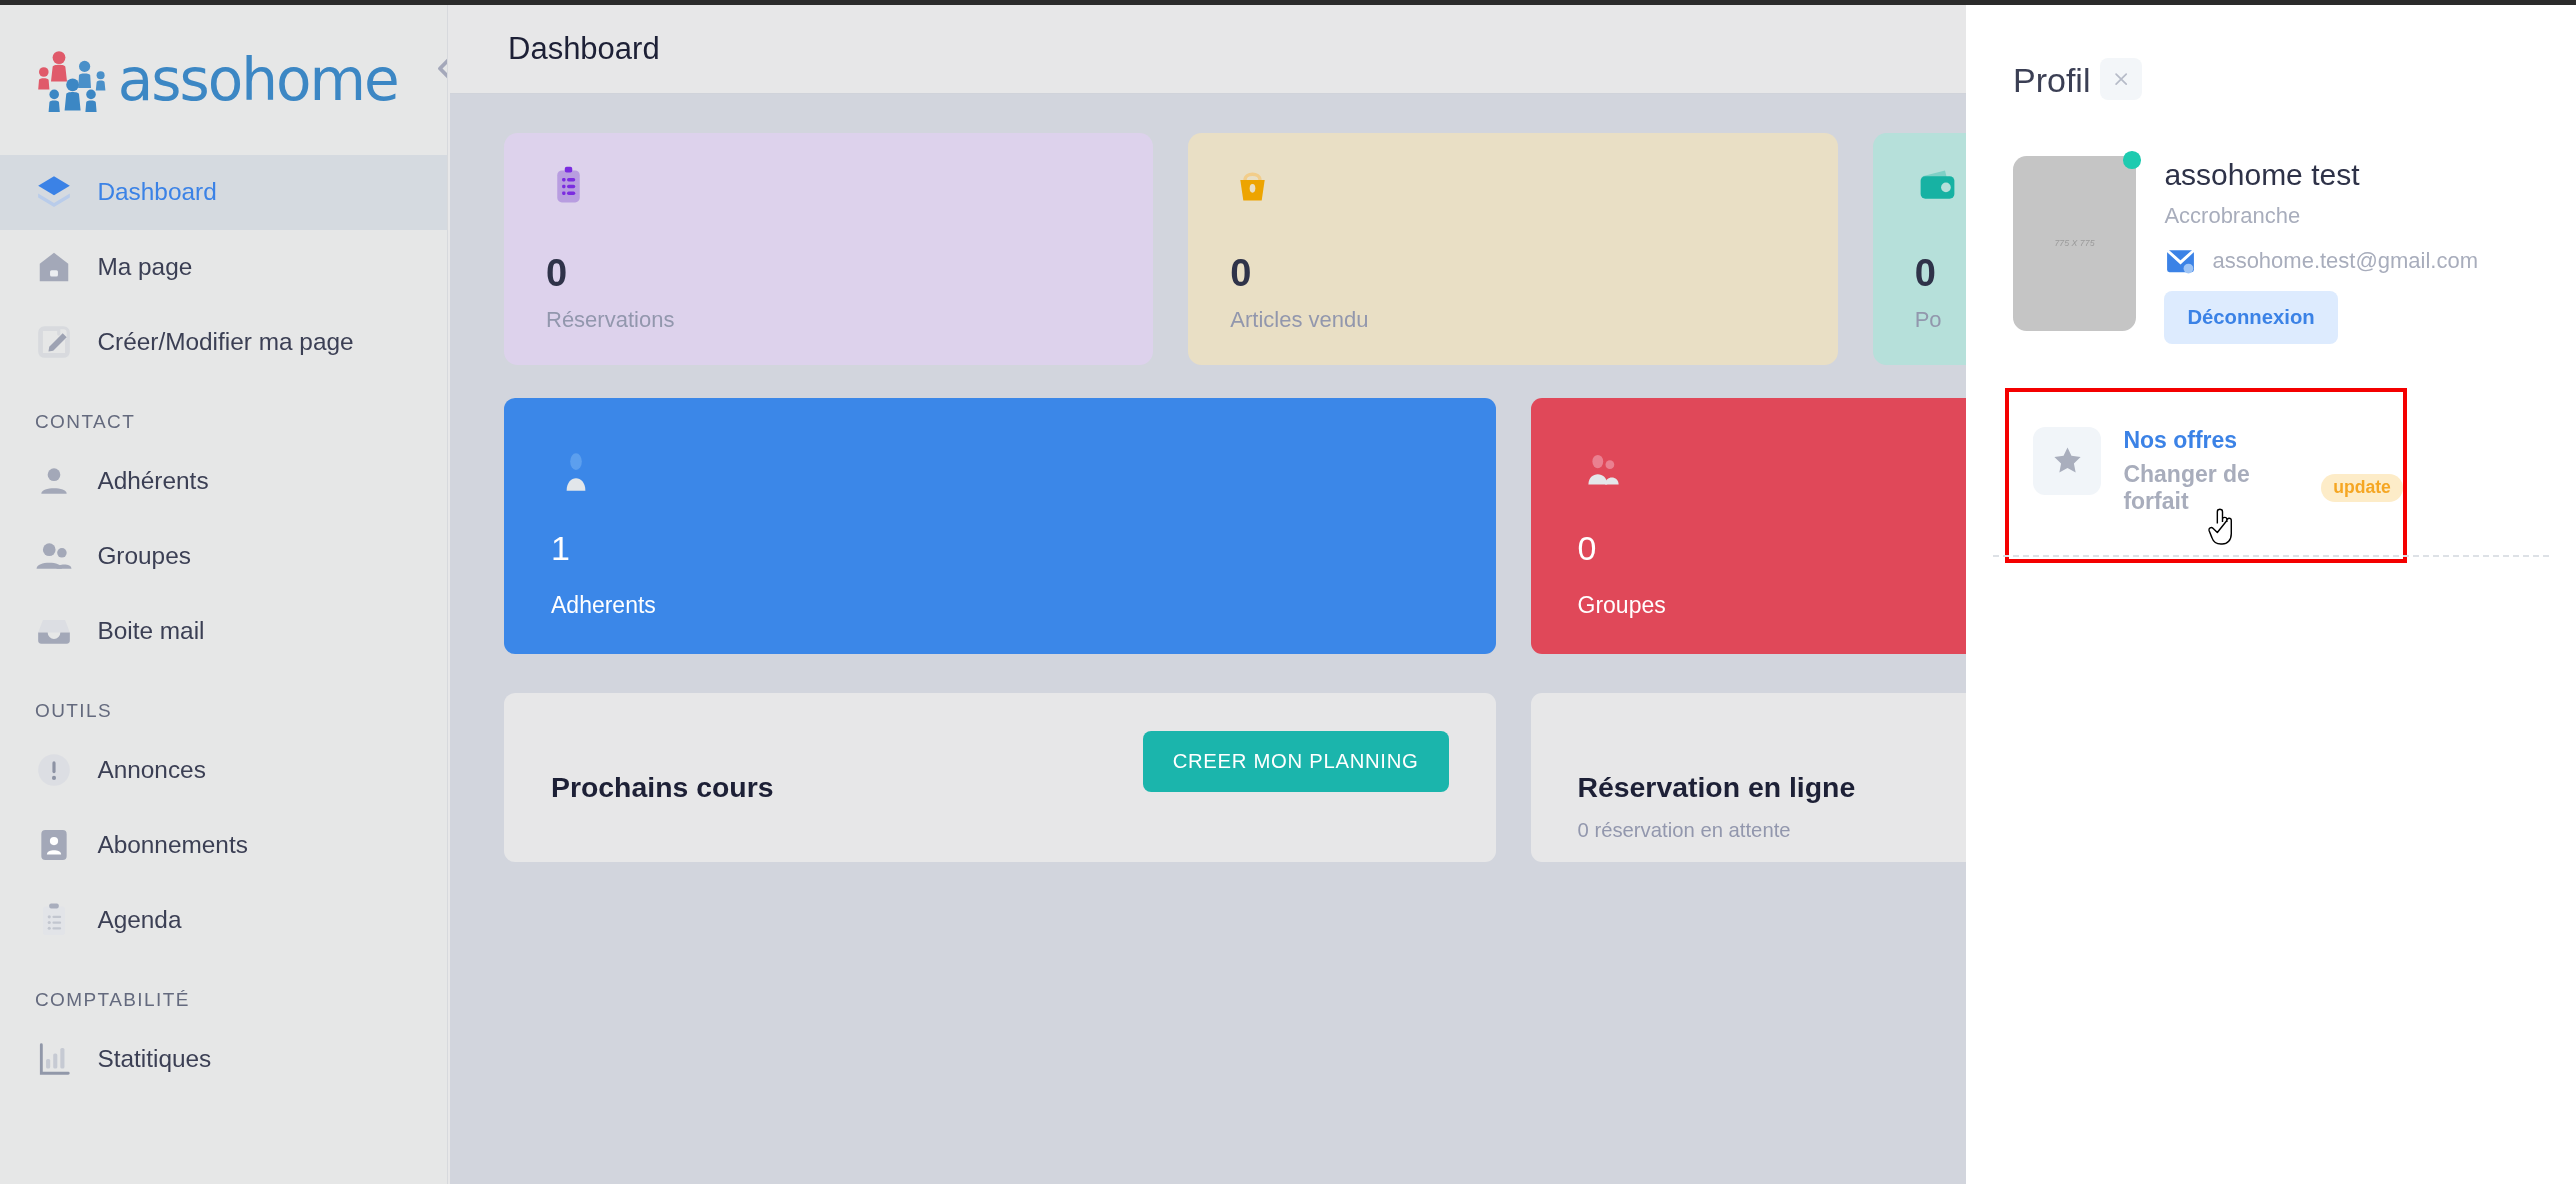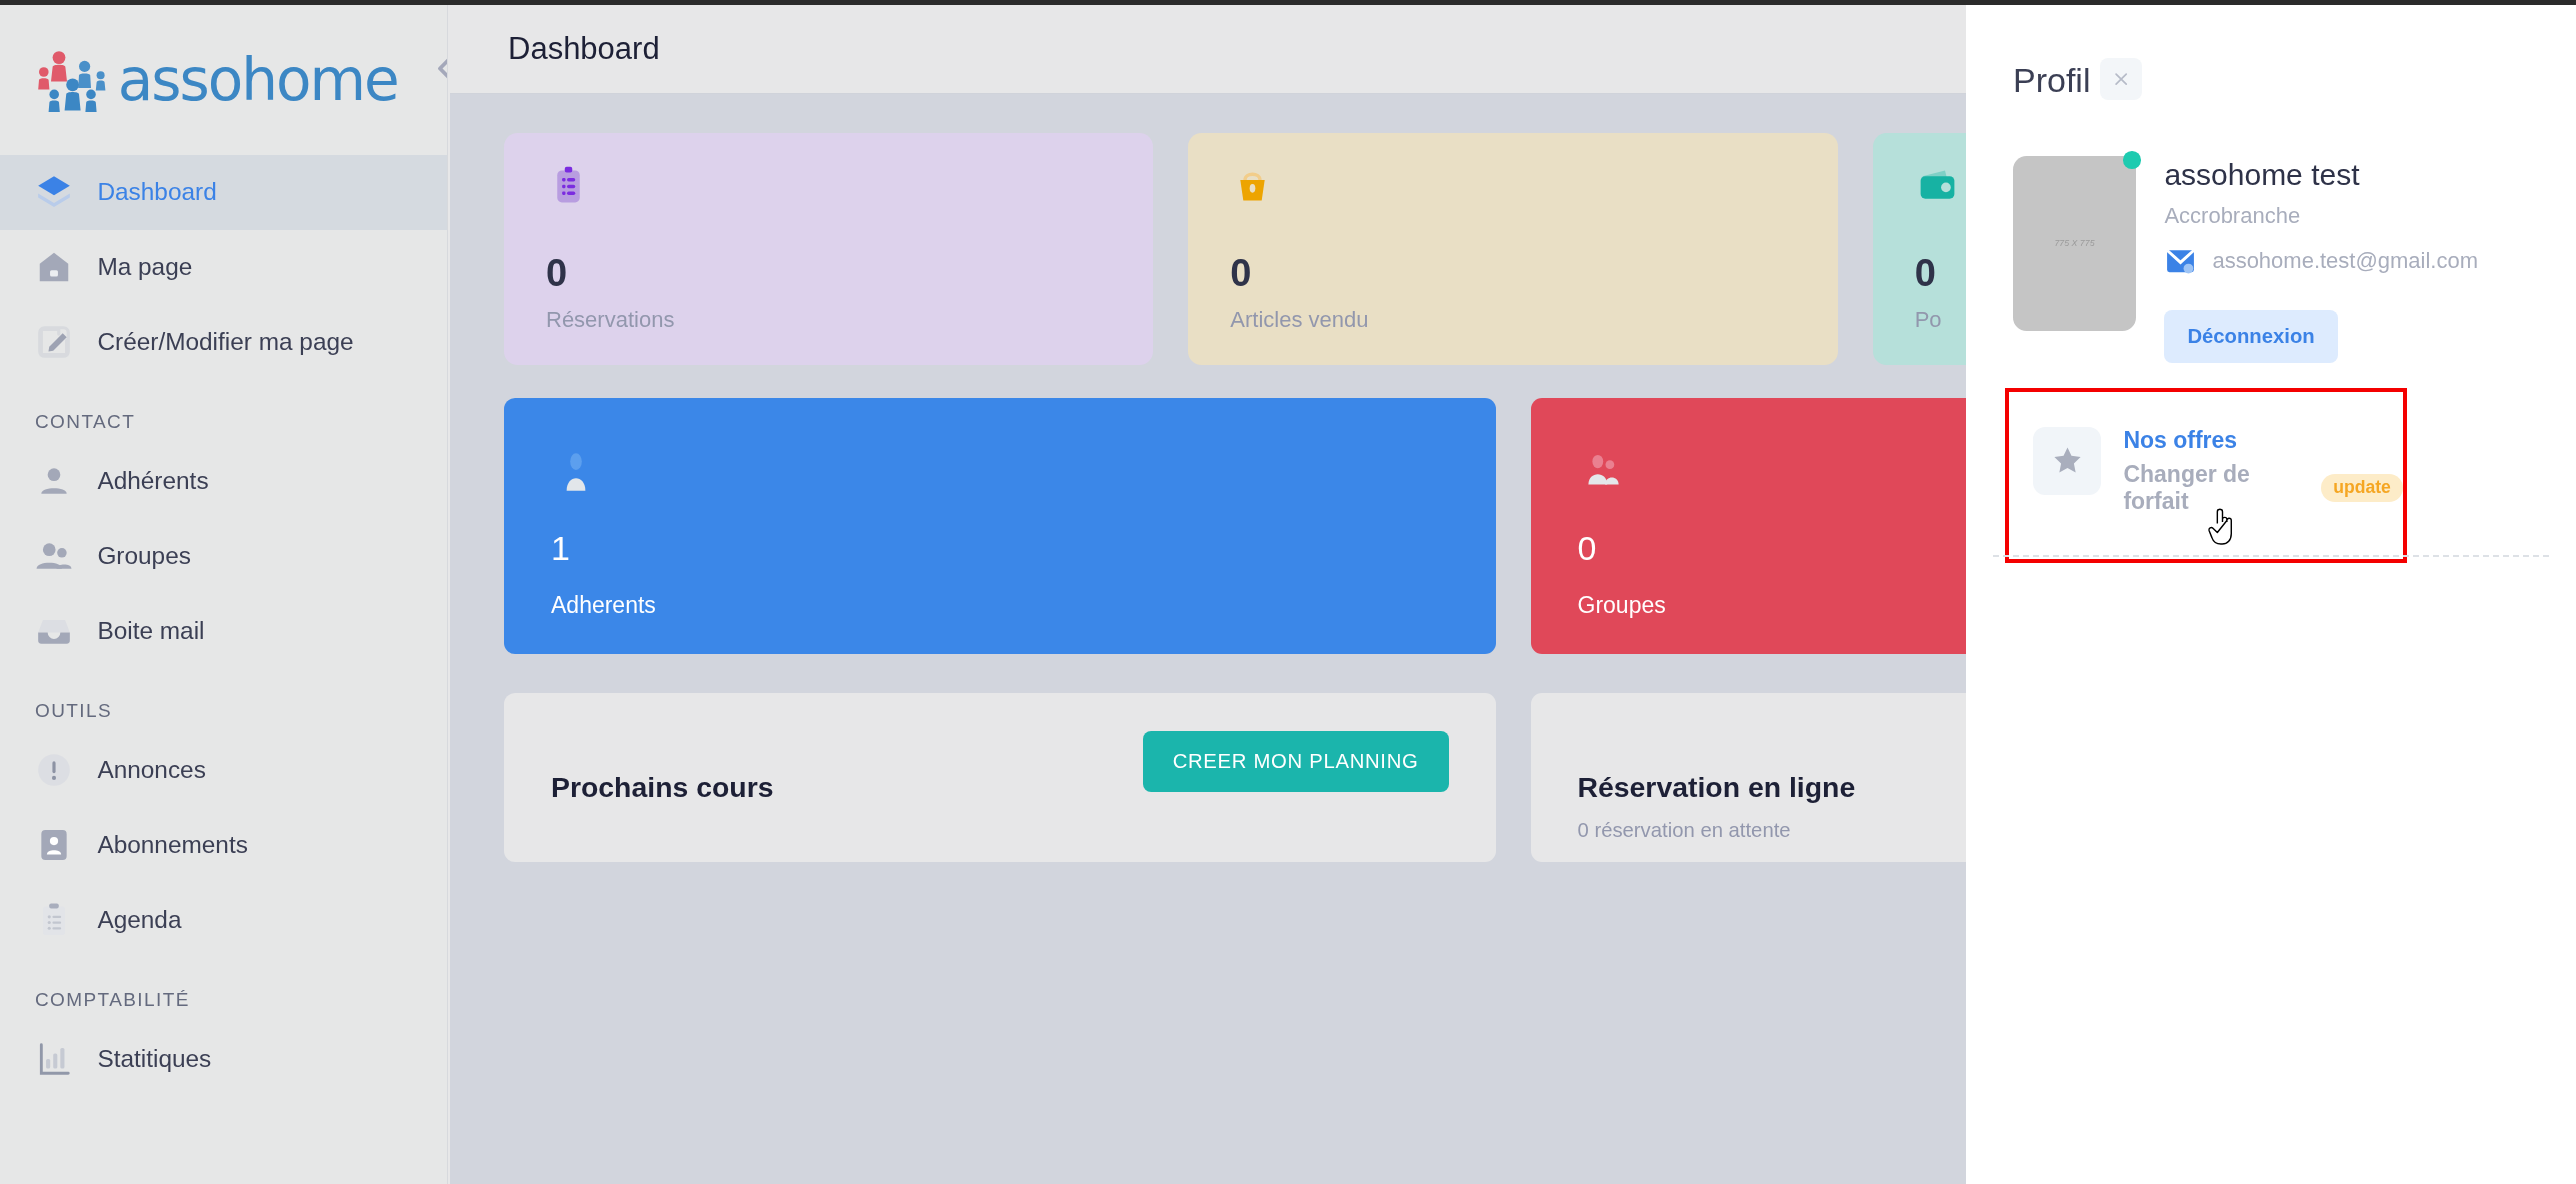--- a/index.html
+++ b/index.html
@@ -143,21 +143,21 @@
     position: absolute; top: -4.7px; right: -4.7px;
     width: 17.6px; height: 17.6px; border-radius: 50%; background: #1ecbb0;
   }
   .user-meta { padding-top: 2.7px; }
   .user-name { font-size: 30px; color: #2e3248; font-weight: 400; }
   .user-org { font-size: 22px; color: #a8adbc; margin-top: 11px; }
   .user-mail-row { display: flex; align-items: center; gap: 15px; margin-top: 19px; }
   .mail-icon { width: 33px; height: 24.4px; position: relative; flex: none; }
   .user-mail { font-size: 22px; color: #a8adbc; white-space: nowrap; }
   .btn-logout {
-    margin-top: 36px; background: #ddebfe; color: #3b82e6; border: none;
+    margin-top: 17px; background: #ddebfe; color: #3b82e6; border: none;
     font-size: 20.3px; font-weight: 700; padding: 15px 23px; border-radius: 8.1px;
     cursor: pointer; font-family: "Liberation Sans", sans-serif;
   }
 
   .offers-box {
     position: absolute; left: 39px; top: 383px;
     width: 402px; height: 175px;
     border: 4.1px solid #f40000; background: #fff; font-weight: bold;
   }
   .offers-inner { display: flex; padding: 35px 0 0 24.4px; gap: 22px; }

